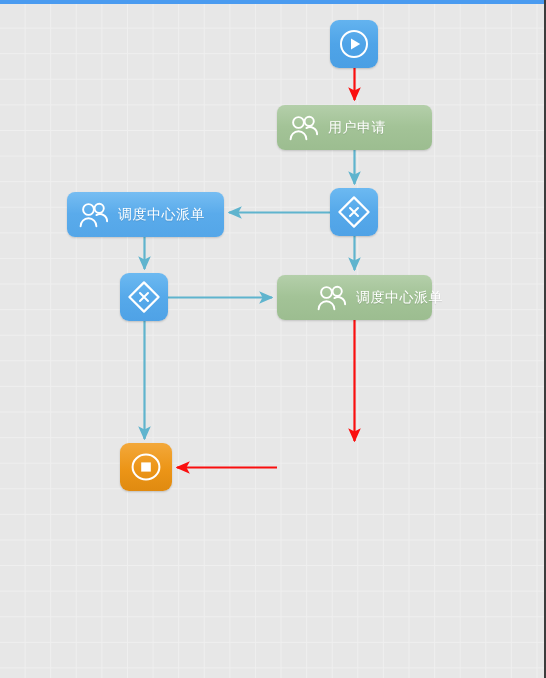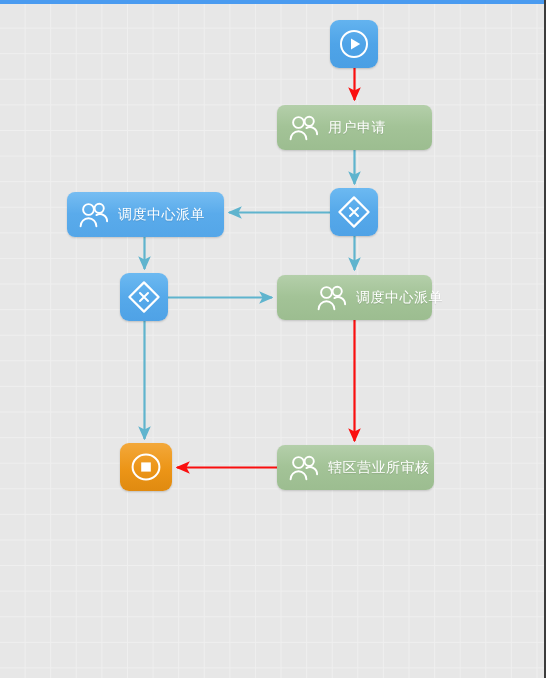--- a/index.html
+++ b/index.html
@@ -236,31 +236,20 @@
       <svg width="30" height="26" viewBox="0 0 30 26">
         <circle cx="9.5" cy="7.5" r="5.4" fill="none" stroke="#ffffff" stroke-width="1.9"></circle>
         <path d="M 1.6 24.2 a 7.9 7.9 0 0 1 15.8 0" fill="none" stroke="#ffffff" stroke-width="1.9" stroke-linecap="round"></path>
         <circle cx="20.2" cy="6.3" r="4.6" fill="none" stroke="#ffffff" stroke-width="1.9"></circle>
         <path d="M 17.4 13.1 a 7.1 7.1 0 0 1 10.7 6.2" fill="none" stroke="#ffffff" stroke-width="1.9" stroke-linecap="round"></path>
       </svg>
     </span>
     <span class="task-label">调度中心派单</span>
   </div>
 
-  <div class="node task-node task-green" style="left:277px; top:445px; width:157px;">
-    <span class="user-icon">
-      <svg width="30" height="26" viewBox="0 0 30 26">
-        <circle cx="9.5" cy="7.5" r="5.4" fill="none" stroke="#ffffff" stroke-width="1.9"></circle>
-        <path d="M 1.6 24.2 a 7.9 7.9 0 0 1 15.8 0" fill="none" stroke="#ffffff" stroke-width="1.9" stroke-linecap="round"></path>
-        <circle cx="20.2" cy="6.3" r="4.6" fill="none" stroke="#ffffff" stroke-width="1.9"></circle>
-        <path d="M 17.4 13.1 a 7.1 7.1 0 0 1 10.7 6.2" fill="none" stroke="#ffffff" stroke-width="1.9" stroke-linecap="round"></path>
-      </svg>
-    </span>
-    <span class="task-label">辖区营业所审核</span>
-  </div>
 
   <div class="node event-node event-end" style="left:120px; top:443px; width:52px;">
     <span class="event-glyph">
       <svg width="34" height="32" viewBox="0 0 34 32">
         <ellipse cx="17" cy="16" rx="13.4" ry="12.4" fill="none" stroke="#ffffff" stroke-width="2"></ellipse>
         <rect x="12.2" y="11.4" width="9.6" height="9.2" fill="#ffffff"></rect>
       </svg>
     </span>
   </div>
 

